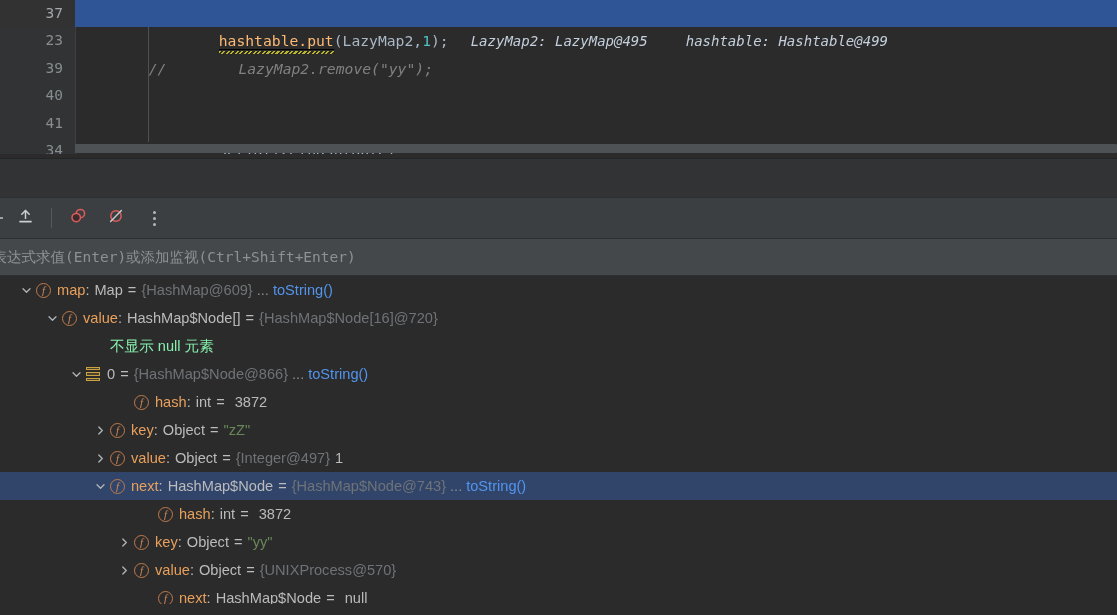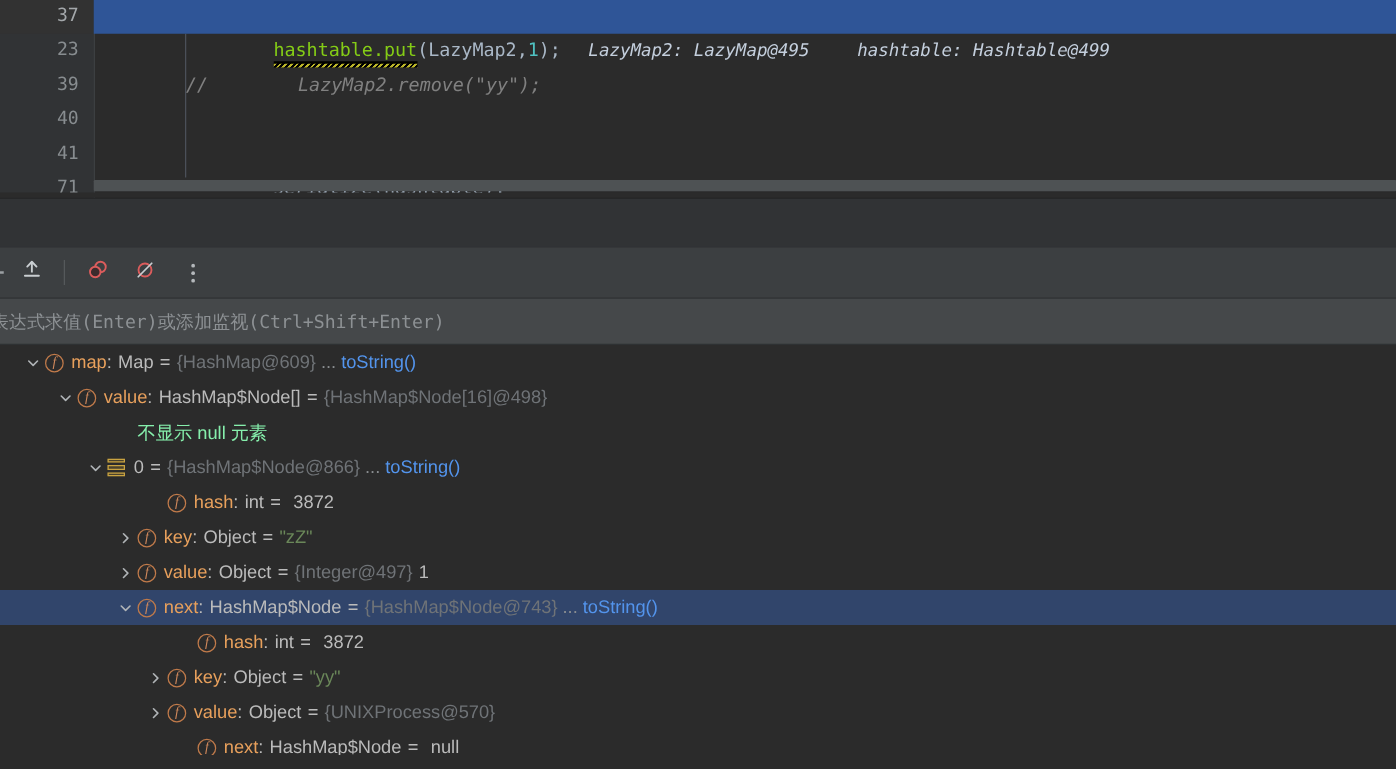--- a/index.html
+++ b/index.html
@@ -25,21 +25,21 @@
   .codearea{position:absolute;left:75px;top:0;right:0;height:158px;}
   .cline{
     position:relative;height:27.4px;line-height:27.4px;
     font-family:"DejaVu Sans Mono", monospace;font-size:14.7px;color:#a9b7c6;
     white-space:pre;
   }
   .cline.sel{background:#2f5597;}
   .indent-guide{
     position:absolute;left:73px;top:27px;width:1px;height:115px;background:#4b5059;
   }
-  .tok-call{color:#84cc16;border-bottom:5px solid #000000;position:relative;}
+  .tok-call{color:#fdba74;border-bottom:1px solid #000000;position:relative;}
   .tok-call .squig{
     position:absolute;left:0;right:0;bottom:-5px;height:3px;
     background:repeating-linear-gradient(135deg,#bbb529 0 1.6px,transparent 1.6px 3.2px);
   }
   .tok-num{color:#4fc1c1;}
   .tok-comment{color:#808080;font-style:italic;}
   .tok-italic{color:#a9b7c6;font-style:italic;}
   .hint{color:#9aa7b8;font-style:italic;font-size:14px;}
   .hint.onsel{color:#c4cfdd;}
   .hscroll{
@@ -116,21 +116,21 @@
 
 <div class="app">
 
   <div class="editor">
     <div class="gutter">
       <div class="ln cur">37</div>
       <div class="ln">23</div>
       <div class="ln">39</div>
       <div class="ln">40</div>
       <div class="ln">41</div>
-      <div class="ln">71</div>
+      <div class="ln">34</div>
     </div>
 
     <div class="codearea">
       <div class="indent-guide"></div>
 
       <div class="cline sel">
         <span class="sp" style="width:73px"></span><span class="tok-call"><span>hashtable.put</span><span class="squig"></span></span><span>(LazyMap2,</span><span class="tok-num">1</span><span>);</span><span class="sp" style="width:22px"></span><span class="hint onsel"><span>LazyMap2:</span> <span>LazyMap@495</span></span><span class="sp" style="width:38px"></span><span class="hint onsel"><span>hashtable:</span> <span>Hashtable@499</span></span>
       </div>
 
       <div class="cline">
@@ -227,21 +227,21 @@
           <svg width="11" height="11" viewBox="0 0 11 11">
             <path d="M2 3.8 L5.5 7.3 L9 3.8" fill="none" stroke="#b0b4b7" stroke-width="1.3" stroke-linecap="round" stroke-linejoin="round"></path>
           </svg>
         </span>
         <span class="ficon">f</span>
         <span class="nm">value</span>
         <span class="colon">:</span>
         <span class="sp"></span>
         <span class="ty">HashMap$Node[]</span>
         <span class="eq">=</span>
-        <span class="ref">{HashMap$Node[16]@498}</span>
+        <span class="ref">{HashMap$Node[16]@720}</span>
       </div>
       <div class="row">
         <span class="sp" style="width:92px"></span>
         <span class="chev"></span>
         <span class="plain">不显示 null 元素</span>
       </div>
       <div class="row">
         <span class="sp" style="width:68px"></span>
         <span class="chev">
           <svg width="11" height="11" viewBox="0 0 11 11">

